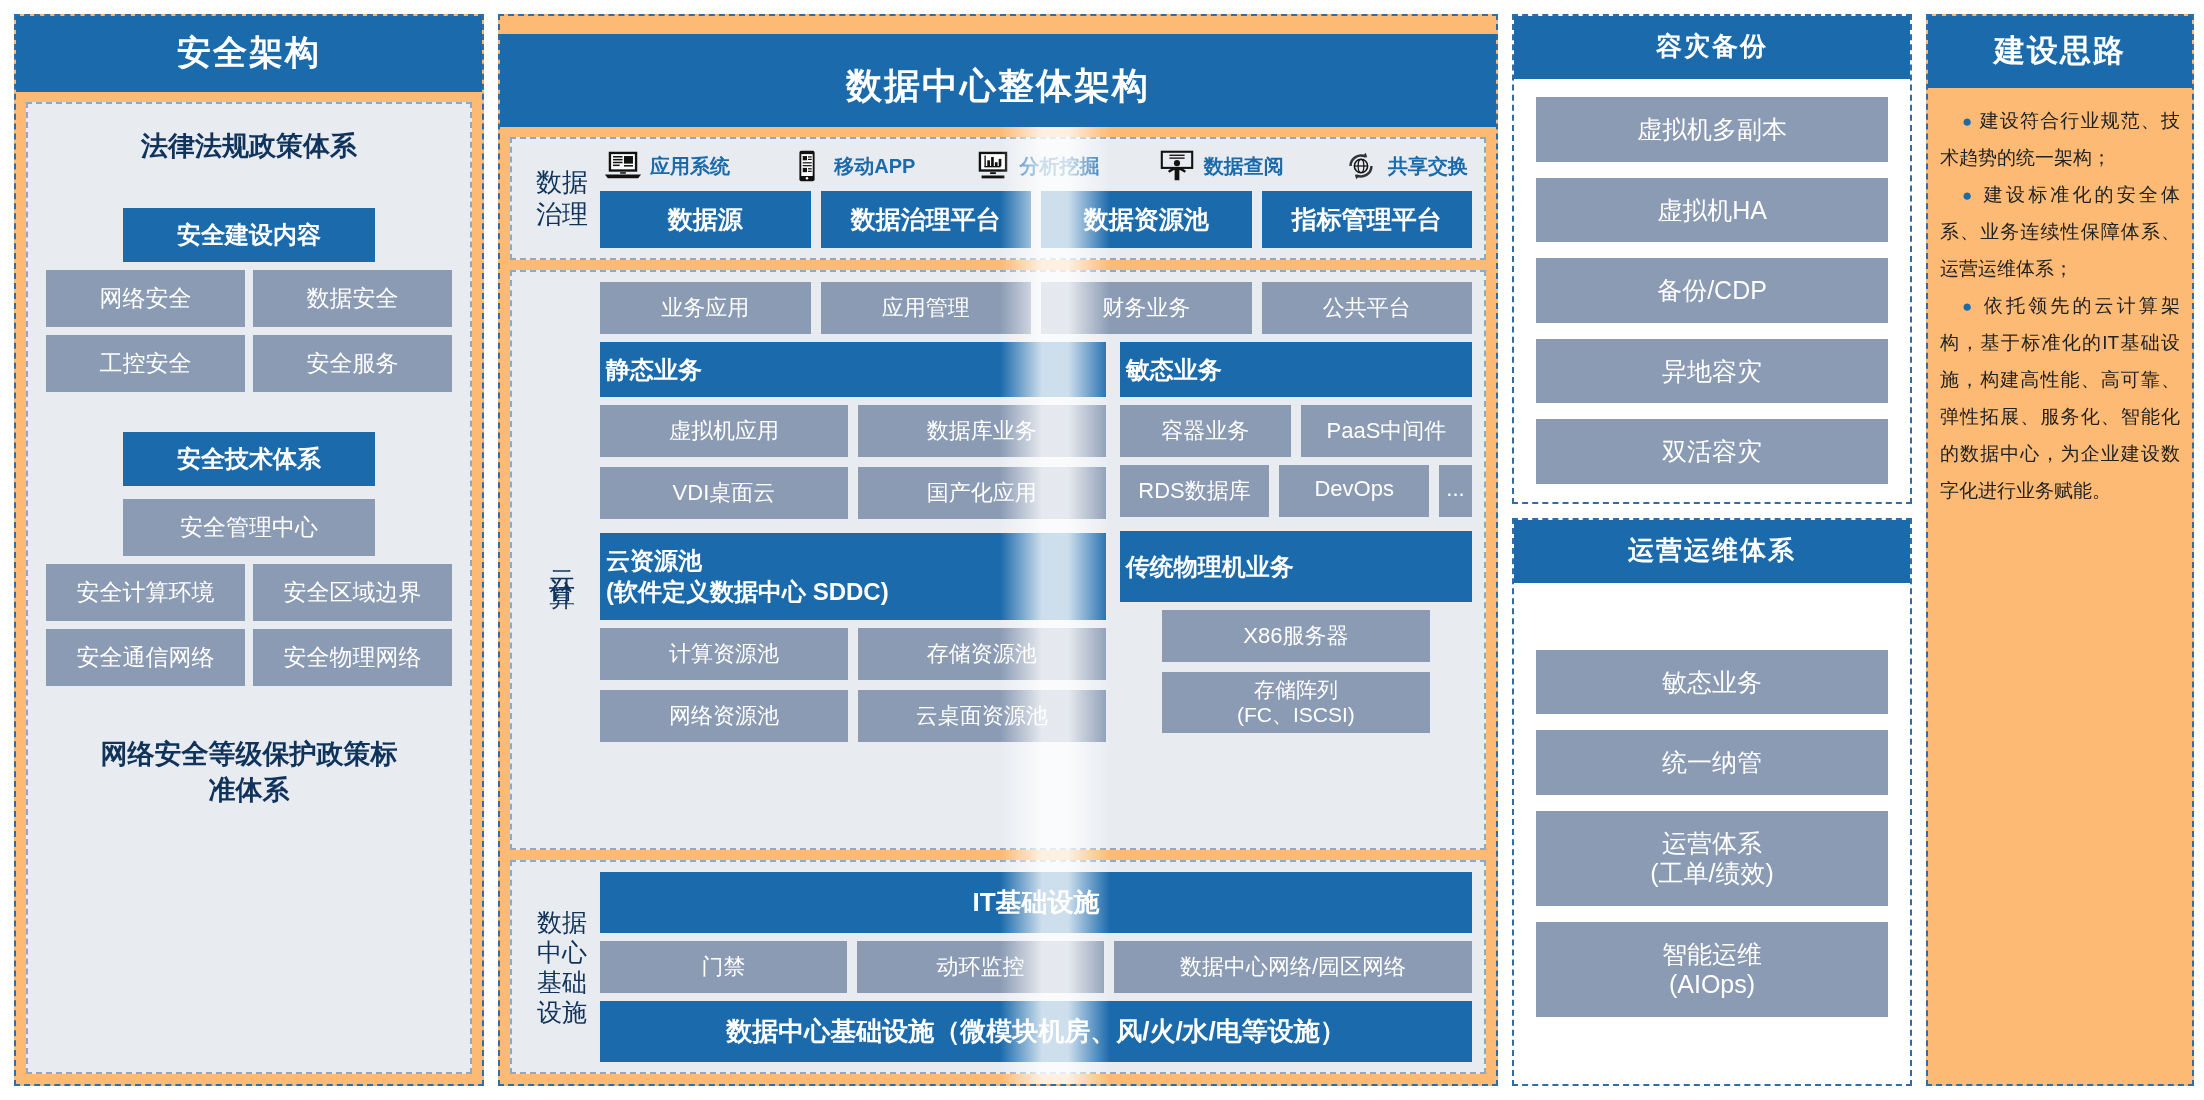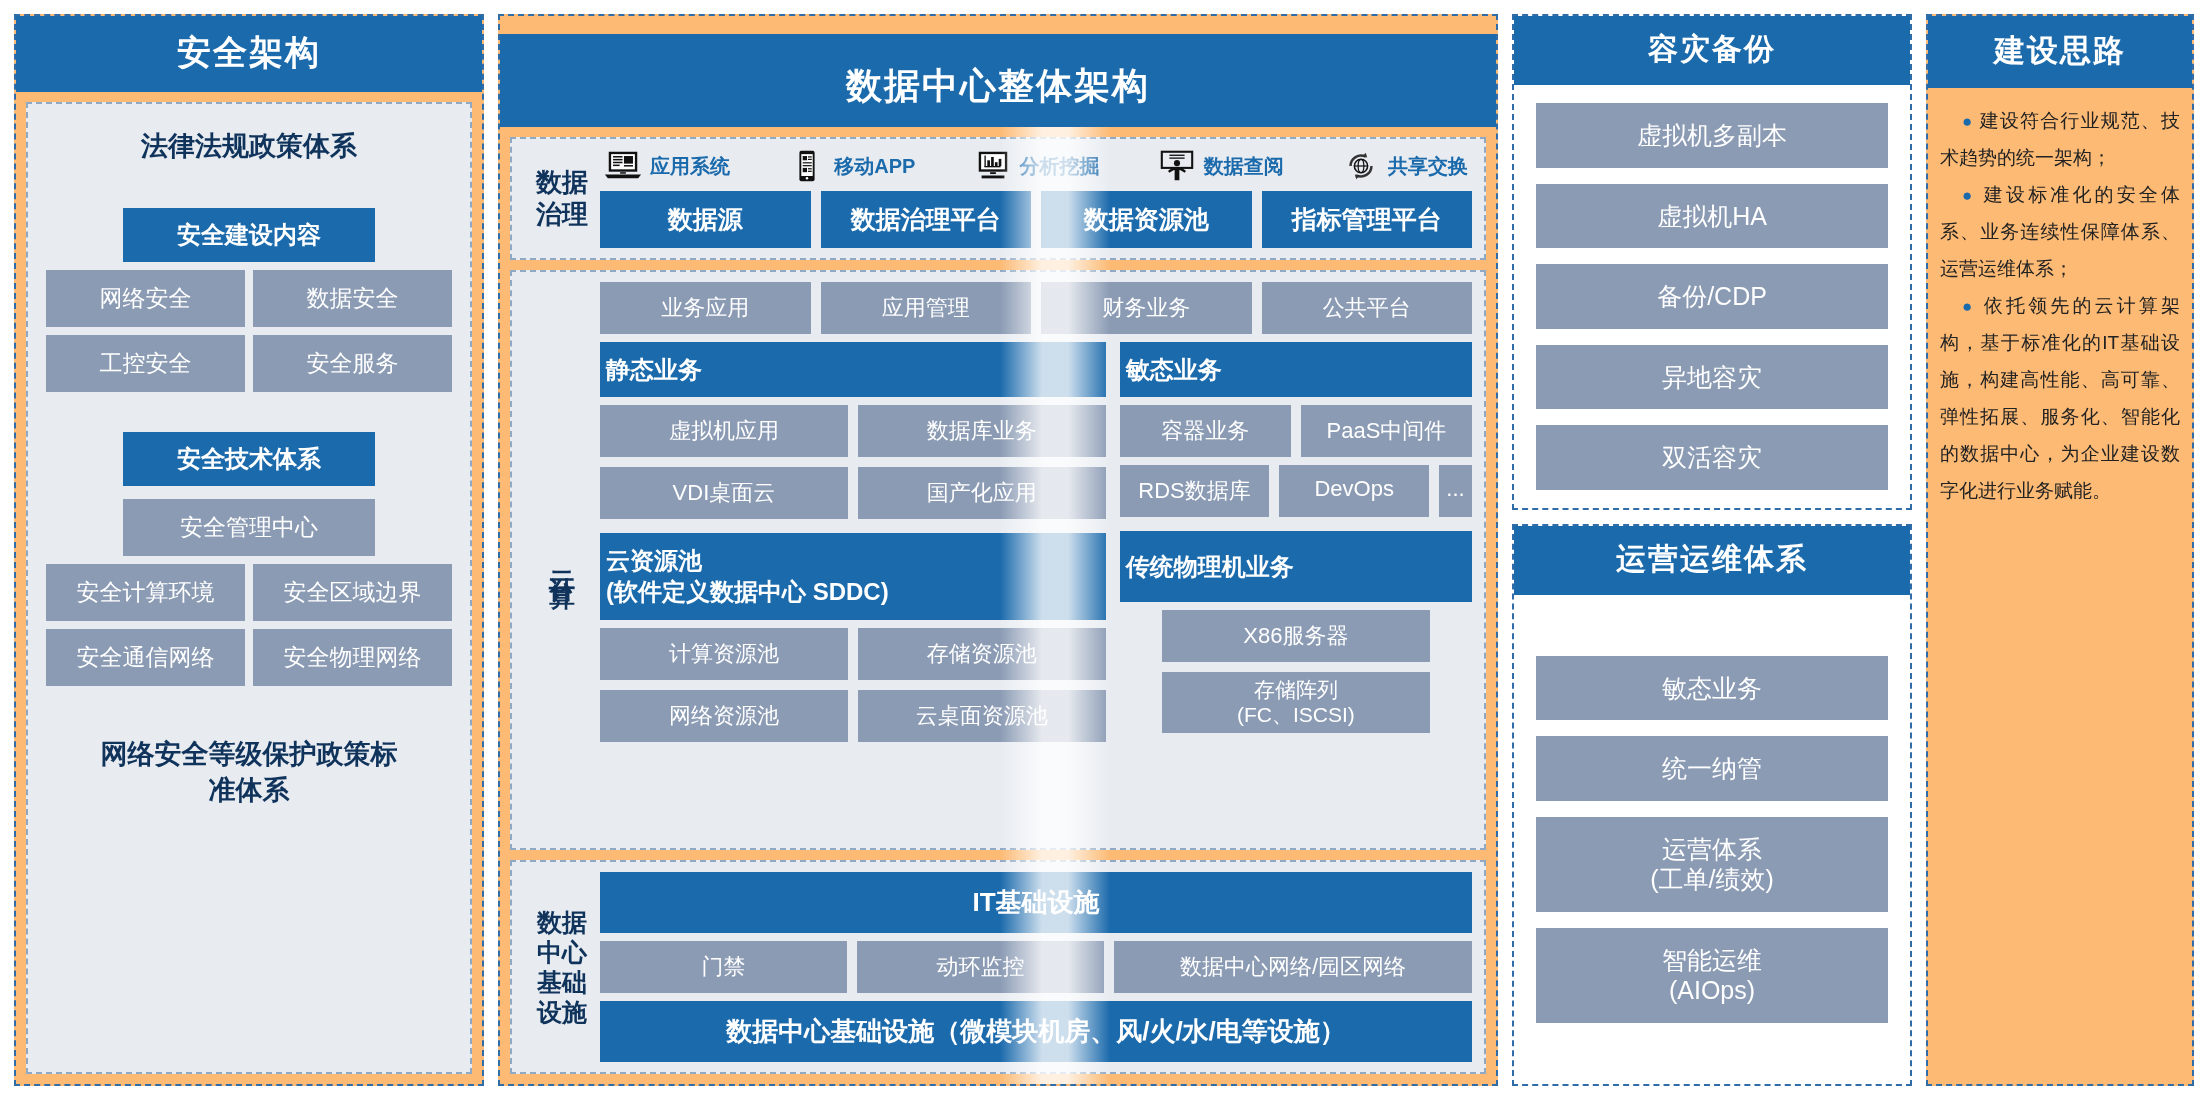--- a/index.html
+++ b/index.html
@@ -72,21 +72,21 @@
   
   .col-center > .panel-title { font-size: 36px; padding: 28px 0 16px; margin-top: 18px; }
   .center-body { padding: 10px; display: flex; flex-direction: column; gap: 10px; height: calc(100% - 0px); }
   .dashbox {
     border: 2px dashed #8fa9c4;
     background: #e8ecf1;
     display: flex;
     padding: 10px 12px;
   }
   .side-label {
-    color: #10335c; font-weight: bold; font-size: 26px;
+    color: #10335c; font-weight: normal; font-size: 26px;
     display: flex; align-items: center; justify-content: center;
     text-align: center; line-height: 1.2;
     flex: 0 0 76px;
   }
   .side-label.vert { writing-mode: vertical-rl; letter-spacing: 6px; }
   .sec-content { flex: 1 1 auto; display: flex; flex-direction: column; }
 
   .icon-row { display: flex; align-items: center; justify-content: space-between; padding: 0 4px 8px; }
   .icon-item { display: flex; align-items: center; gap: 8px; }
   .icon-item .glyph { width: 38px; height: 34px; flex: 0 0 38px; }
@@ -125,21 +125,21 @@
   
   .fade-overlay {
     position: absolute; top: 0; bottom: 0;
     left: 50.2%; width: 110px;
     background: linear-gradient(to right, rgba(255,255,255,0) 0%, rgba(255,255,255,.78) 38%, rgba(255,255,255,.78) 62%, rgba(255,255,255,0) 100%);
     pointer-events: none;
   }
 
   
   .sub-panel { border: 2px dashed #2f6ca8; background: #fff; display: flex; flex-direction: column; }
-  .sub-panel > .panel-title { font-size: 30px; padding: 13px 0 15px; }
+  .sub-panel > .panel-title { font-size: 26px; padding: 13px 0 15px; }
   .sub-body { padding: 18px 22px; display: flex; flex-direction: column; gap: 16px; flex: 1 1 auto; justify-content: center;}
   .rbox {
     background: #8b9bb4; color: #fff; font-size: 25px; text-align: center;
     padding: 17px 6px; line-height: 1.22;
   }
   .dr-panel { flex: 0 0 auto; }
   .ops-panel { flex: 1 1 auto; margin-top: 0; }
 
   
   .col-idea > .panel-title { font-size: 31px; padding: 14px 0 16px; }

